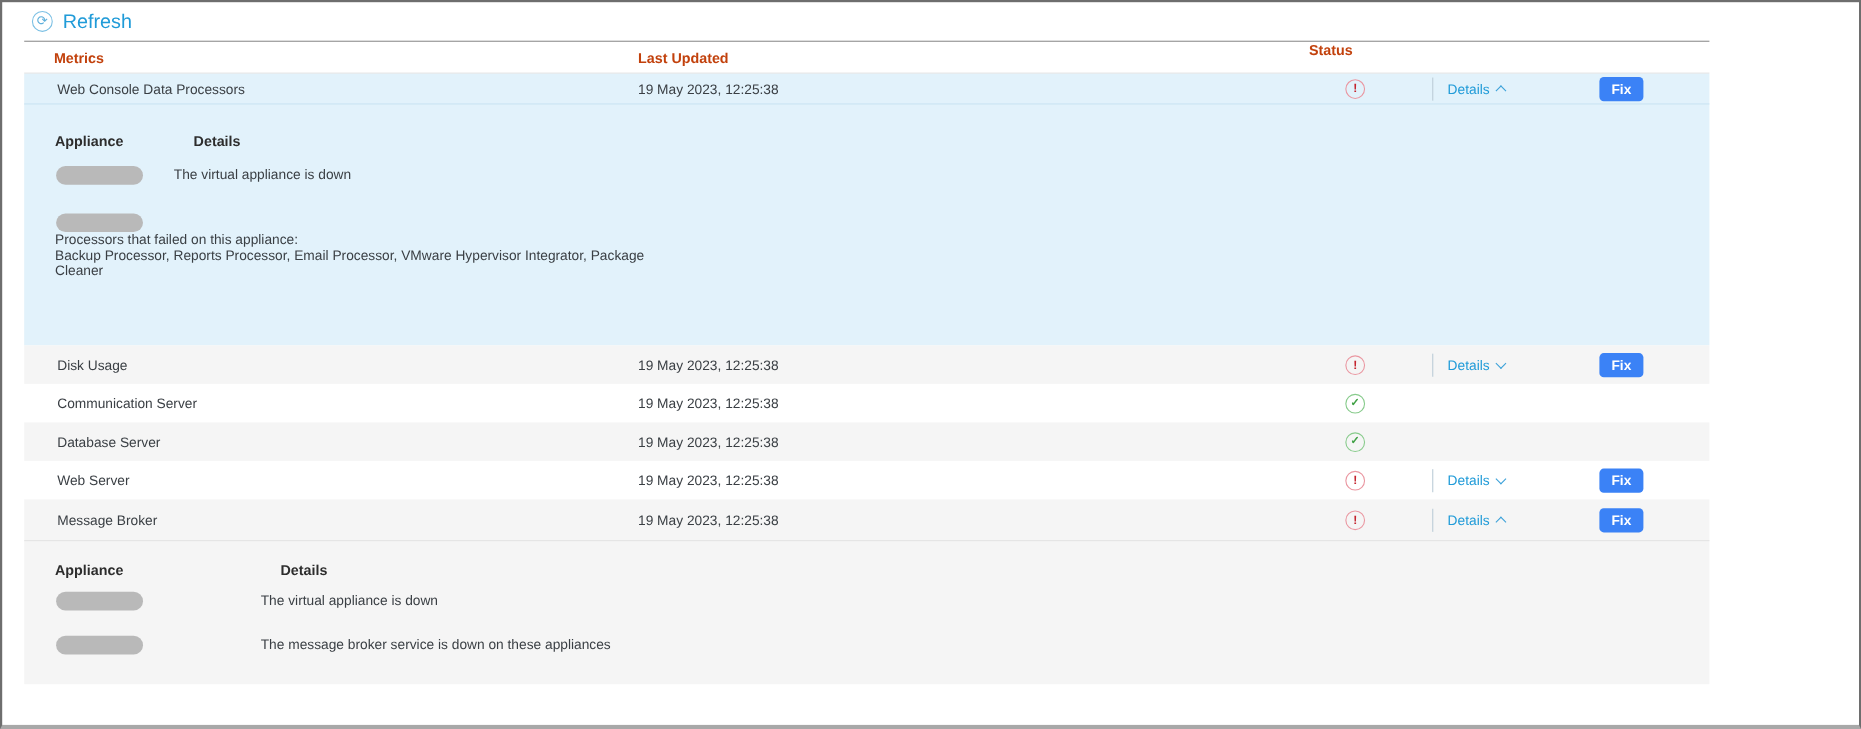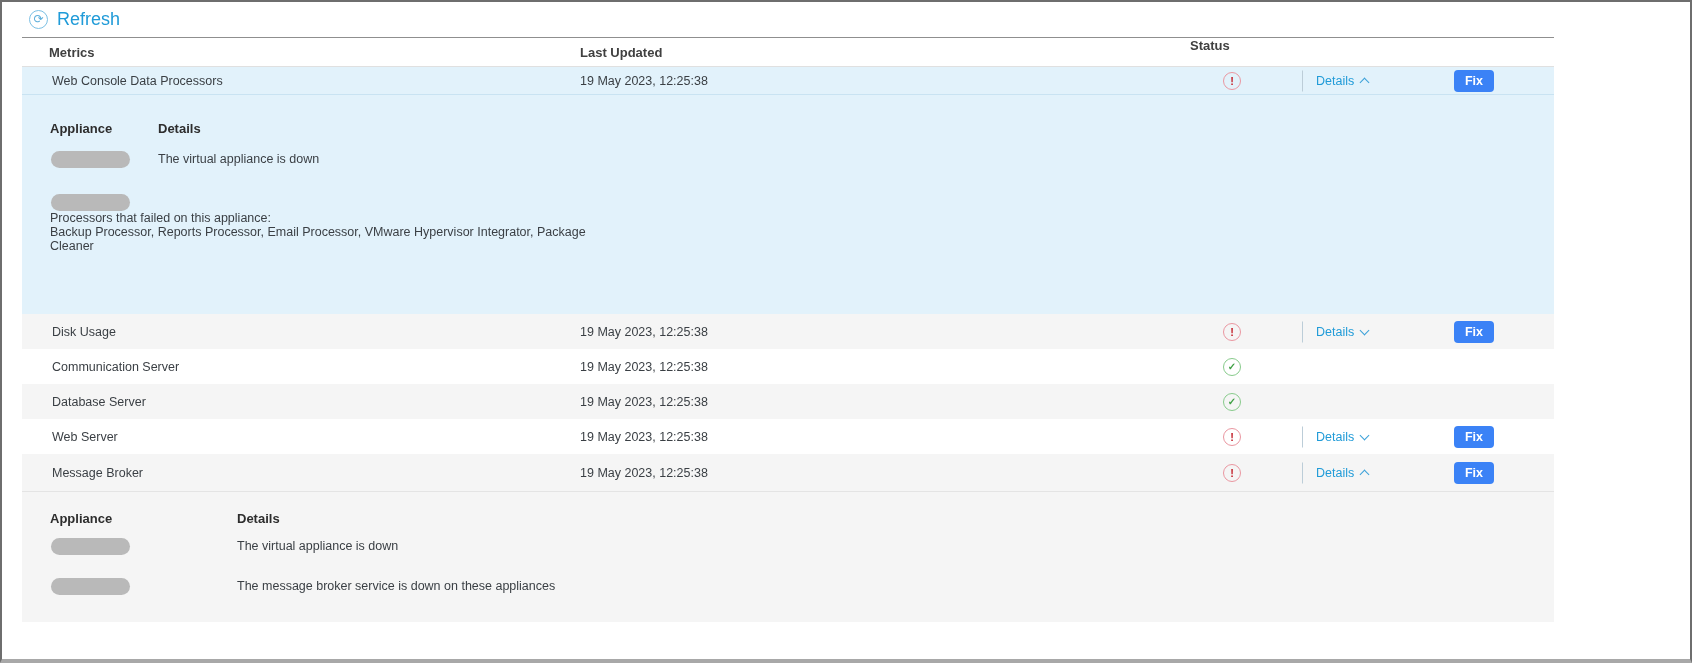--- a/index.html
+++ b/index.html
@@ -20,21 +20,21 @@
     width: 19px; height: 19px; border: 1.6px solid #7cc0e4; border-radius: 50%;
     color: #5fb0dc; font-size: 12px; line-height: 16px; text-align: center;
     display: inline-block; cursor: pointer;
   }
   .refresh-link { color: #209bd8; font-size: 18px; margin-left: 9px; text-decoration: none; cursor: pointer; }
 
   
   .thead {
     height: 30px; display: flex; align-items: center;
     border-top: 1px solid #8f8f8f; border-bottom: 1px solid #e0e0e0;
-    font-size: 13px; font-weight: bold; color: #404040;
+    font-size: 13px; font-weight: bold; color: #c2410c;
   }
   .col-metric { width: 558px; padding-left: 27px; }
   .col-date   { width: 600px; }
   .col-status { flex: 1; padding-left: 10px; position: relative; height: 100%; }
 
   
   .trow { display: flex; align-items: center; height: 35px; font-size: 12.5px; color: #3a3f44; }
   .trow .col-metric { padding-left: 30px; }
   .trow .col-status { padding-left: 0; }
   .trow--first { height: 27px; }
@@ -66,21 +66,21 @@
     position: absolute; right: 60px; top: 50%; transform: translateY(-50%);
     background: #3b82f6; color: #fff; font-size: 12.5px; font-weight: bold;
     border: none; border-radius: 4px; height: 22px; padding: 0 11px; line-height: 22px; cursor: pointer;
   }
 
   
   .expansion { padding-left: 28px; font-size: 12.5px; color: #3a3f44; }
   .exp-row { display: flex; align-items: flex-start; }
   .exp-col1 { width: 108px; flex: 0 0 auto; }
   .expansion--wide .exp-col1 { width: 187px; }
-  .exp-head { font-weight: bold; font-size: 13px; color: #2d2d2d; }
+  .exp-head { font-weight: bold; font-size: 13px; color: #2d2d2d; gap: 18px; }
   .pill { width: 79px; height: 17px; background: #b9b9b9; border-radius: 8.5px; margin-left: 1px; }
   .exp-text { line-height: 17px; }
   .exp-text-multi { line-height: 14px; }
   .exp-text-multi .wrap-limit { max-width: 548px; }
 
   .expansion--blue .exp-head { margin-top: 26px; }
   .expansion--blue .exp-r1 { margin-top: 15px; }
   .expansion--blue .exp-r2 { margin-top: 17px; padding-bottom: 61px; flex-direction: column; }
   .expansion--blue .exp-r2 .pill { margin-top: 9px; }
 

